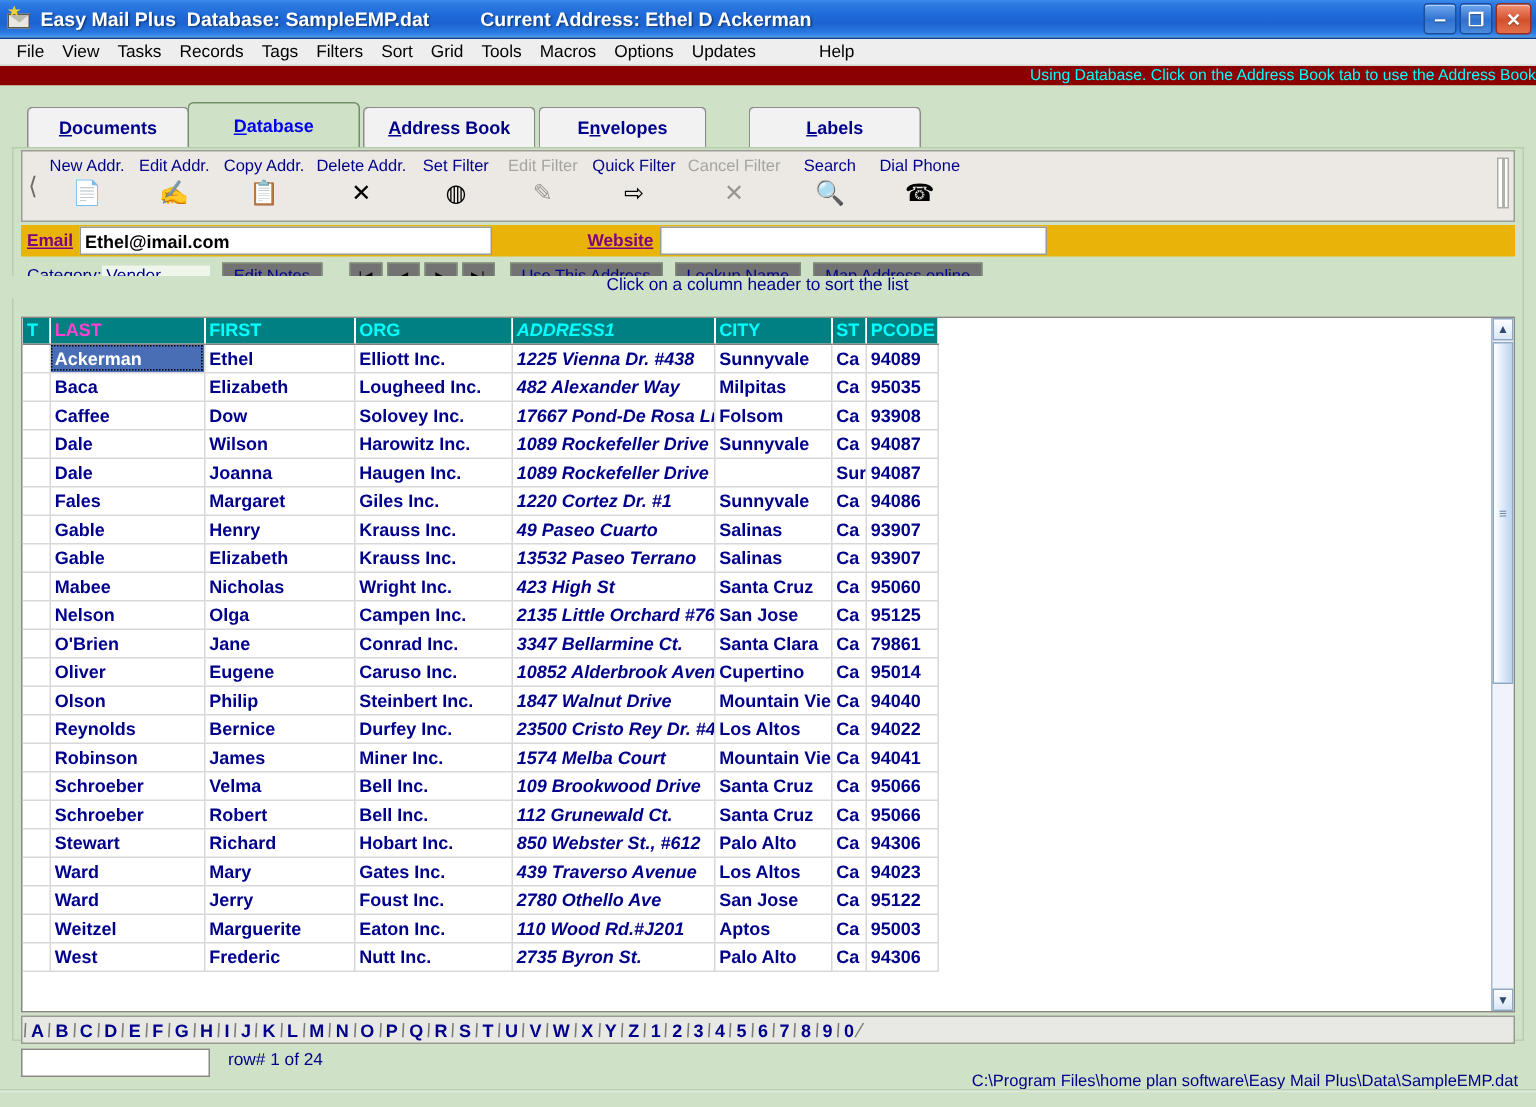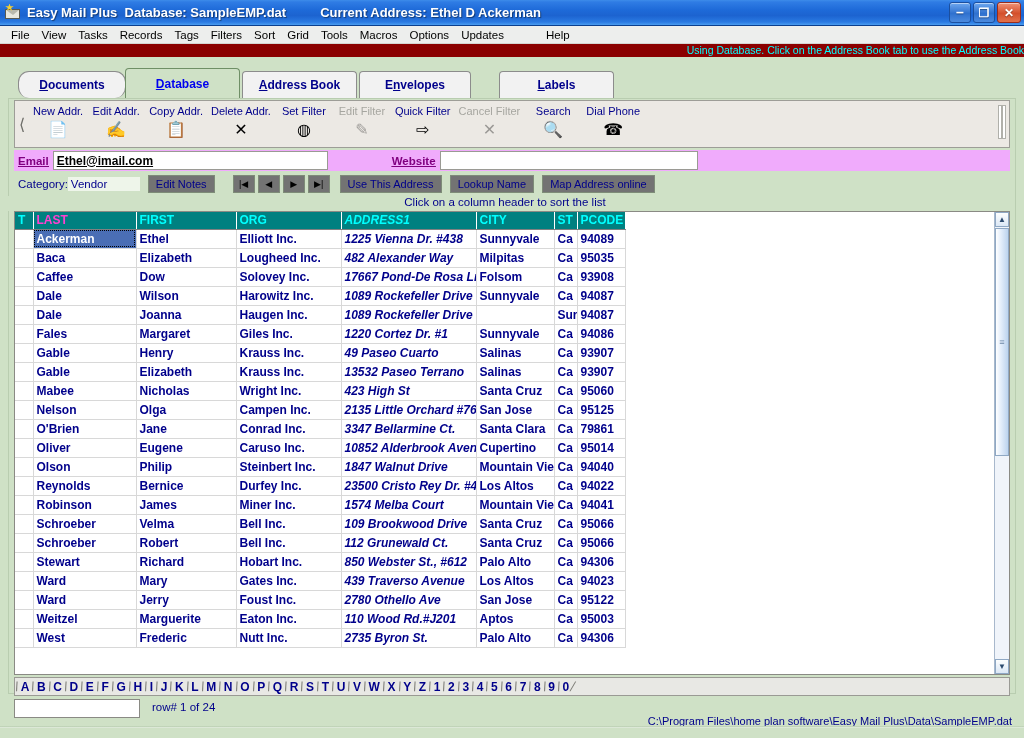--- a/index.html
+++ b/index.html
@@ -129,21 +129,21 @@
   .tb-item.disabled .ico { opacity: .35; filter: grayscale(1); }
   .tb-grip {
     width: 8px; height: 34px; margin-left: auto; margin-top: 4px; margin-right: 3px;
     background: linear-gradient(to right, #fff 0 2px, #b0b0aa 2px 4px, #fff 4px 6px);
     border: 1px solid #b0b0aa;
   }
 
   
   .emailrow {
     position: absolute; left: 14px; top: 150px; width: 996px; height: 21px;
-    background: #f0abfc; display: flex; align-items: center; text-decoration: underline;
+    background: #eab308; display: flex; align-items: center;
   }
   .link-label {
     color: #800080; font-size: 11.5px; font-weight: bold;
     text-decoration: underline; cursor: pointer; padding: 0 4px;
   }
   .field {
     background: #ffffff; border: 1px solid #9a9a94;
     height: 19px; font-size: 12px; font-weight: bold; color: #000;
     padding: 0 3px; display: flex; align-items: center;
     font-family: "Liberation Sans", sans-serif;
@@ -164,21 +164,21 @@
     font-size: 11px; color: #00008b; height: 18px;
     padding: 0 7px; margin-left: 8px; cursor: pointer;
     display: flex; align-items: center; justify-content: center;
     white-space: nowrap;
   }
   .navbtn {
     width: 22px; height: 18px; margin-left: 3px; padding: 0;
     font-size: 9px; color: #000;
   }
   .hint {
-    position: absolute; left: 0; top: 196px; width: 1010px; height: 15px;
+    position: absolute; left: 0; top: 184px; width: 1010px; height: 15px;
     text-align: center; font-size: 11.5px; color: #00008b;
     background: #cfe1c6;
   }
 
   
   .gridwrap {
     position: absolute; left: 14px; top: 211px; width: 996px; height: 464px;
     background: #ffffff; border: 1px solid #8a8a84;
     overflow: hidden;
   }
@@ -314,21 +314,21 @@
       <div class="menu-item">Tools</div>
       <div class="menu-item">Macros</div>
       <div class="menu-item">Options</div>
       <div class="menu-item">Updates</div>
       <div class="menu-item" style="margin-left: 30px;">Help</div>
     </div>
 
   <div class="redbar">Using Database. Click on the Address Book tab to use the Address Book</div>
 
   <div class="tabstrip" id="tabstrip">
-      <div class="tab" style="left: 18px; width: 108px; border-radius: 11px;">
+      <div class="tab" style="left: 18px; width: 108px;">
         <span><u>D</u>ocuments</span>
       </div>
       <div class="tab active" style="left: 125px; width: 115px;">
         <span><u>D</u>atabase</span>
       </div>
       <div class="tab" style="left: 242px; width: 115px;">
         <span><u>A</u>ddress Book</span>
       </div>
       <div class="tab" style="left: 359px; width: 112px;">
         <span>E<u>n</u>velopes</span>

